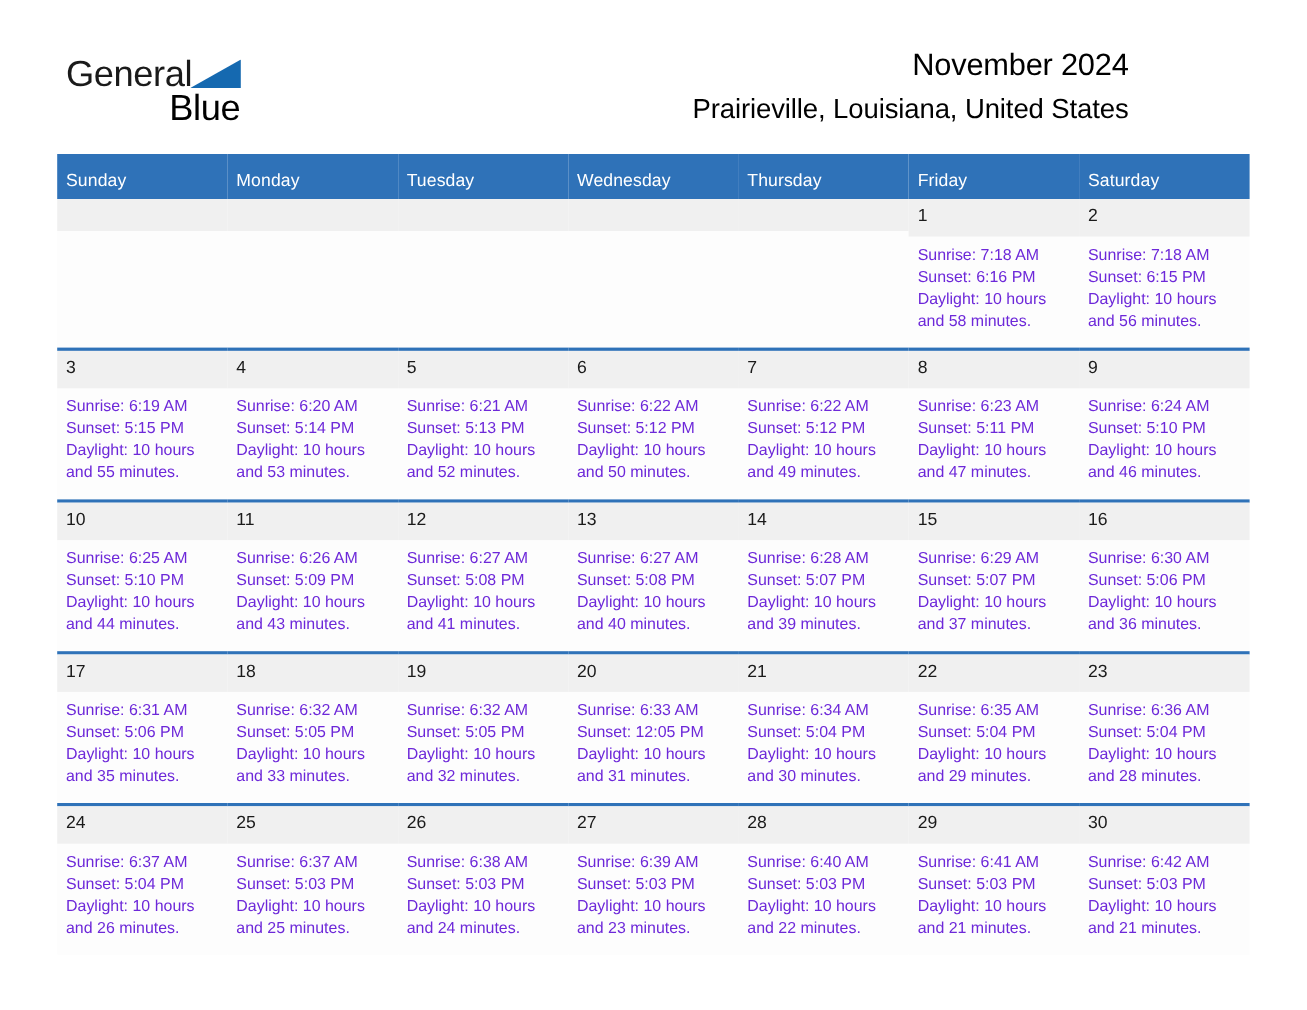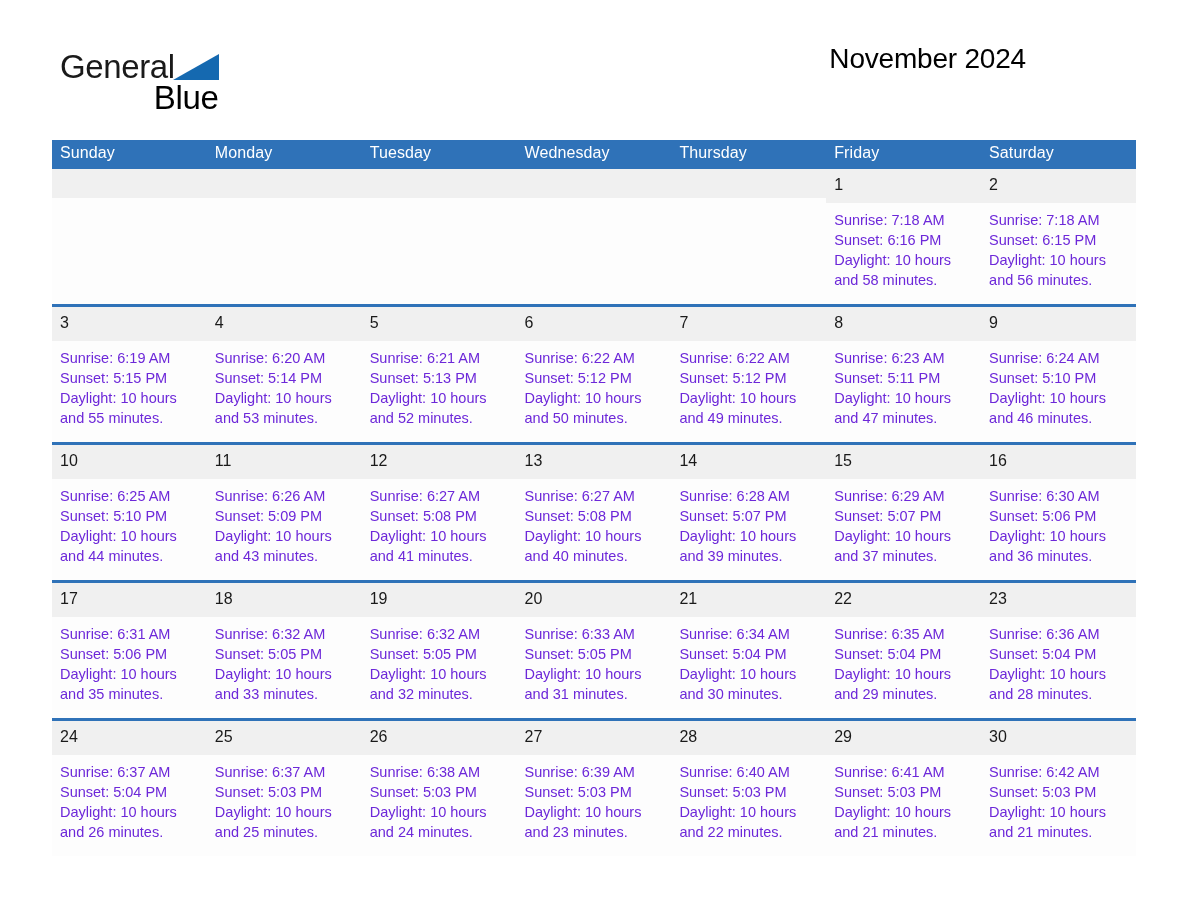--- a/index.html
+++ b/index.html
@@ -80,21 +80,21 @@
     border-collapse: collapse;
     table-layout: fixed;
     margin-top: 30px;
   }
   .cal th {
     background: #2f72b8;
     color: #ffffff;
     font-size: 16px;
     font-weight: normal;
     text-align: left;
-    padding: 4px 8px 7px 8px;
+    padding: 16px 8px 7px 8px;
     letter-spacing: 0.1px;
   }
   .cal td {
     width: 14.2857%;
     vertical-align: top;
     padding: 0;
     background: #fdfdfd;
   }
   .cal tbody tr.week {
     border-top: 3px solid #2f72b8;
@@ -133,20 +133,21 @@
     <div class="logo">
       <span class="logo-row1">
         <span>General</span><span class="logo-tri"><svg width="46" height="26" viewBox="0 0 46 26" aria-hidden="true">
               <polygon points="0,26 46,0 46,26" fill="#1569b0"></polygon>
             </svg></span>
       </span>
       <span class="logo-row2">Blue</span>
     </div>
 
     <h1 class="title">November 2024</h1>
+    <div class="subtitle">Prairieville, Louisiana, United States</div>
   </div>
 
   <table class="cal">
     <thead>
       <tr>
         <th>Sunday</th>
         <th>Monday</th>
         <th>Tuesday</th>
         <th>Wednesday</th>
         <th>Thursday</th>
@@ -341,21 +342,21 @@
               <div class="daynum">19</div>
               <div class="dayinfo">Sunrise: 6:32 AM
 Sunset: 5:05 PM
 Daylight: 10 hours and 32 minutes.</div>
             </div>
           </td>
           <td>
             <div class="daycell">
               <div class="daynum">20</div>
               <div class="dayinfo">Sunrise: 6:33 AM
-Sunset: 5:05 PM
+Sunset: 12:05 PM
 Daylight: 10 hours and 31 minutes.</div>
             </div>
           </td>
           <td>
             <div class="daycell">
               <div class="daynum">21</div>
               <div class="dayinfo">Sunrise: 6:34 AM
 Sunset: 5:04 PM
 Daylight: 10 hours and 30 minutes.</div>
             </div>

